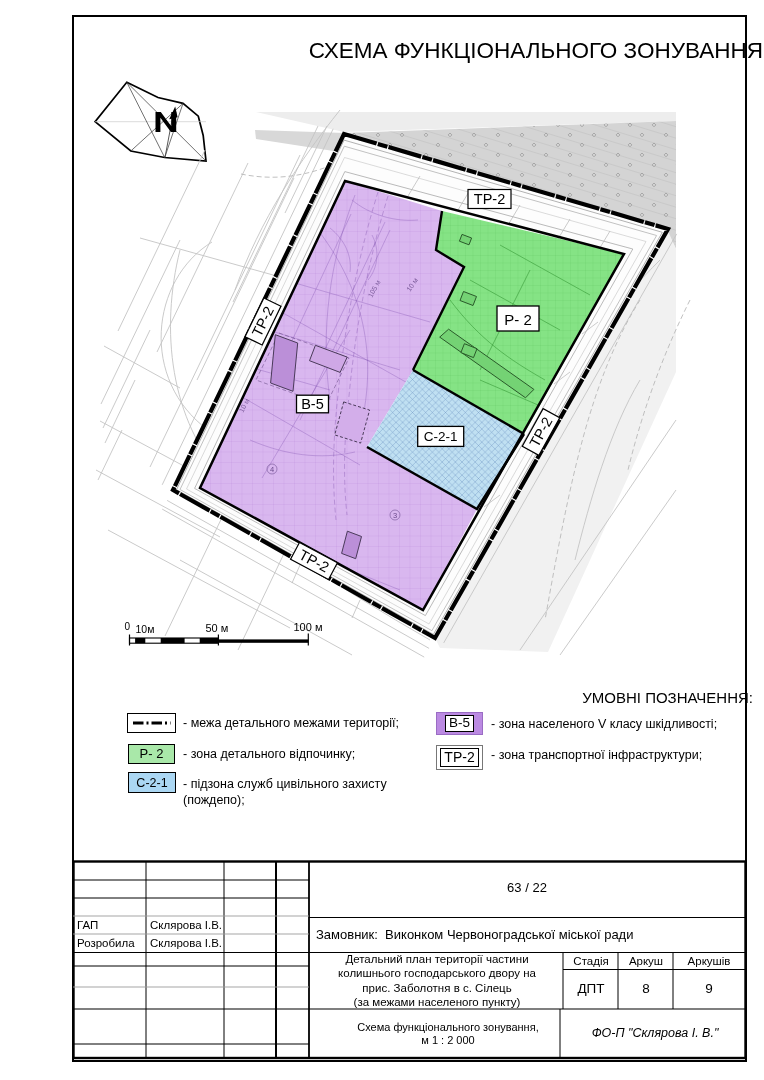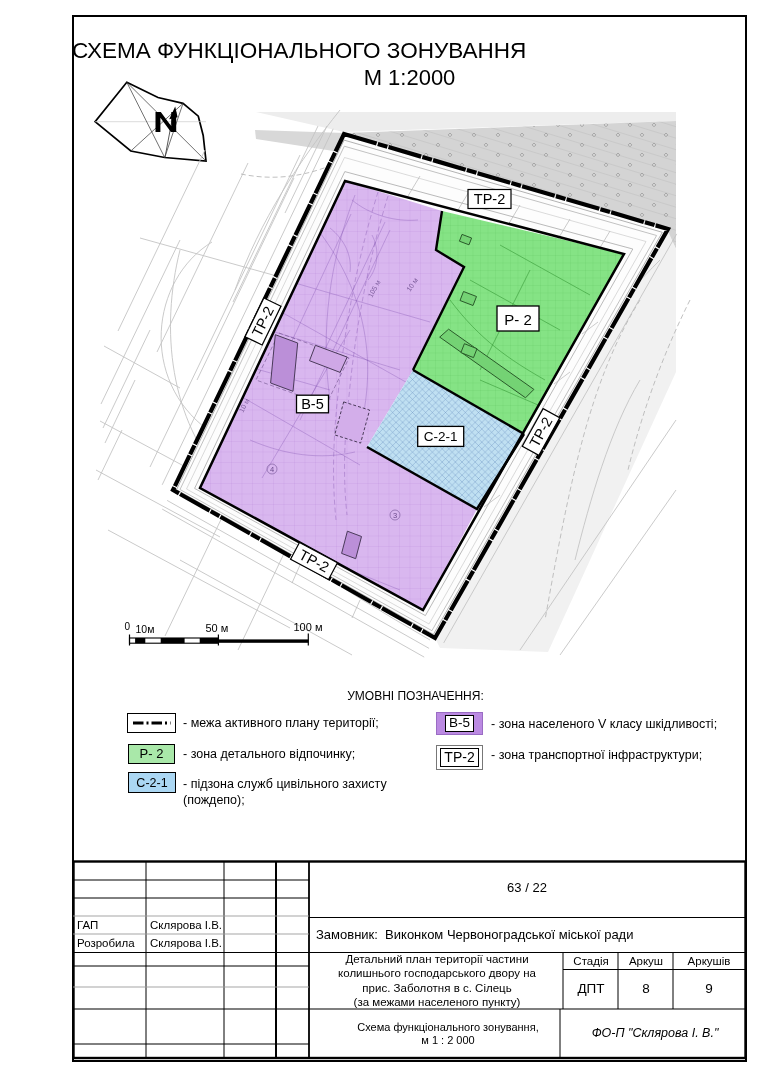--- a/index.html
+++ b/index.html
@@ -1,31 +1,30 @@
 <!DOCTYPE html>
 <html><head>
 <meta charset="utf-8">
 <style>
   html,body{margin:0;padding:0;background:#fff;}
   #page{position:relative;width:764px;height:1080px;background:#fff;overflow:hidden;
         font-family:"Liberation Sans",sans-serif;color:#000;}
   .abs{position:absolute;}
   #frame{left:72px;top:15px;width:675px;height:1047px;border:2px solid #000;box-sizing:border-box;}
-  #title1{left:72px;top:38px;width:675px;text-align:left;font-size:22.5px;}
+  #title1{left:88px;top:38px;width:675px;text-align:right;font-size:22.5px;}
   #title2{left:72px;top:65px;width:675px;text-align:center;font-size:22px;}
   .lgbox{position:absolute;border:1.4px solid #000;box-sizing:border-box;display:flex;
          align-items:center;justify-content:center;font-size:13px;}
   .lgtxt{position:absolute;font-size:12.5px;}
 </style>
 </head>
 <body>
 <div id="page">
   <div id="frame" class="abs"></div>
   <div id="title1" class="abs">СХЕМА ФУНКЦІОНАЛЬНОГО ЗОНУВАННЯ</div>
-  <div id="title2" class="abs">М 1:2000</div>
 
   <svg class="abs" style="left:88px;top:76px" width="124" height="92" viewBox="88 76 124 92">
     <polygon points="126.8,82.3 158,97.5 183,103.4 198.3,116.2 203.2,135.5 206,161.1 164.7,157.5 130.8,151 95.1,121.7" fill="#fff" stroke="#000" stroke-width="1.7"></polygon>
     <line x1="95.1" y1="121.7" x2="206" y2="121.7" stroke="#ccc" stroke-width="0.7"></line>
     <line x1="126.8" y1="82.3" x2="206" y2="161.1" stroke="#333" stroke-width="0.7"></line>
     <line x1="126.8" y1="82.3" x2="164.7" y2="157.5" stroke="#333" stroke-width="0.7"></line>
     <line x1="183" y1="103.4" x2="164.7" y2="157.5" stroke="#333" stroke-width="0.7"></line>
     <line x1="130.8" y1="151" x2="183" y2="103.4" stroke="#333" stroke-width="0.7"></line>
     <line x1="165" y1="157.5" x2="173.5" y2="112" stroke="#444" stroke-width="0.9"></line>
     <path d="M175.2,106.5 L169.2,119.2 L177.6,117.2 Z" fill="#000"></path>
@@ -232,27 +231,27 @@
     <rect x="129.5" y="638" width="89" height="5.2" fill="#fff" stroke="#000" stroke-width="1.1"></rect>
     <rect x="135.1" y="638" width="10.2" height="5.2" fill="#000"></rect>
     <rect x="160.7" y="638" width="23.9" height="5.2" fill="#000"></rect>
     <rect x="199.7" y="638" width="18.7" height="5.2" fill="#000"></rect>
     <rect x="218.4" y="639.4" width="90" height="3.4" fill="#000"></rect>
     <line x1="129.5" y1="634.5" x2="129.5" y2="645.5" stroke="#000" stroke-width="1.2"></line>
     <line x1="218.4" y1="634.5" x2="218.4" y2="645.5" stroke="#000" stroke-width="1.2"></line>
     <line x1="308.3" y1="633.5" x2="308.3" y2="645.5" stroke="#000" stroke-width="1.2"></line>
   </svg>
 
-  <div class="abs" style="left:78px;top:689px;width:675px;text-align:center;font-size:12px;letter-spacing:0px">УМОВНІ ПОЗНАЧЕННЯ:</div>
+  <div class="abs" style="left:78px;top:689px;width:675px;text-align:right;font-size:15px;letter-spacing:0px">УМОВНІ ПОЗНАЧЕННЯ:</div>
   <div class="lgbox" style="left:127px;top:712.5px;width:49px;height:20.5px;background:#fff">
     <svg width="46" height="18" viewBox="0 0 46 18">
         <line x1="4" y1="9" x2="41.5" y2="9" stroke="#000" stroke-width="3.2" stroke-dasharray="10.5 3 2 3"></line>
       </svg>
   </div>
-  <div class="lgtxt" style="left:183px;top:716px">- межа активного плану території;</div>
+  <div class="lgtxt" style="left:183px;top:716px">- межа детального межами території;</div>
   <div class="lgbox" style="left:128px;top:743.5px;width:47px;height:20.5px;background:#a9e8a9">Р- 2</div>
   <div class="lgtxt" style="left:183px;top:747px">- зона детального відпочинку;</div>
   <div class="lgbox" style="left:128px;top:772px;width:48px;height:21px;background:#abd7f3;font-size:12.5px">С-2-1</div>
   <div class="lgtxt" style="left:183px;top:775.5px;width:260px;line-height:16px">- підзона служб цивільного захисту<br>(пождепо);</div>
   <div class="lgbox" style="left:436px;top:712px;width:47px;height:23px;background:#bb8ae2;border:1px solid #9a6cc4">
     <span style="background:#fff;border:1px solid #000;padding:0 3px;line-height:14.5px;font-size:13.5px">В-5</span>
   </div>
   <div class="lgtxt" style="left:491px;top:717px">- зона населеного V класу шкідливості;</div>
   <div class="lgbox" style="left:436px;top:745px;width:47px;height:25px;background:#fff;border:1px solid #777">
     <span style="background:#fff;border:1px solid #000;padding:0.5px 3.5px;line-height:15.5px;font-size:14px">ТР-2</span>

